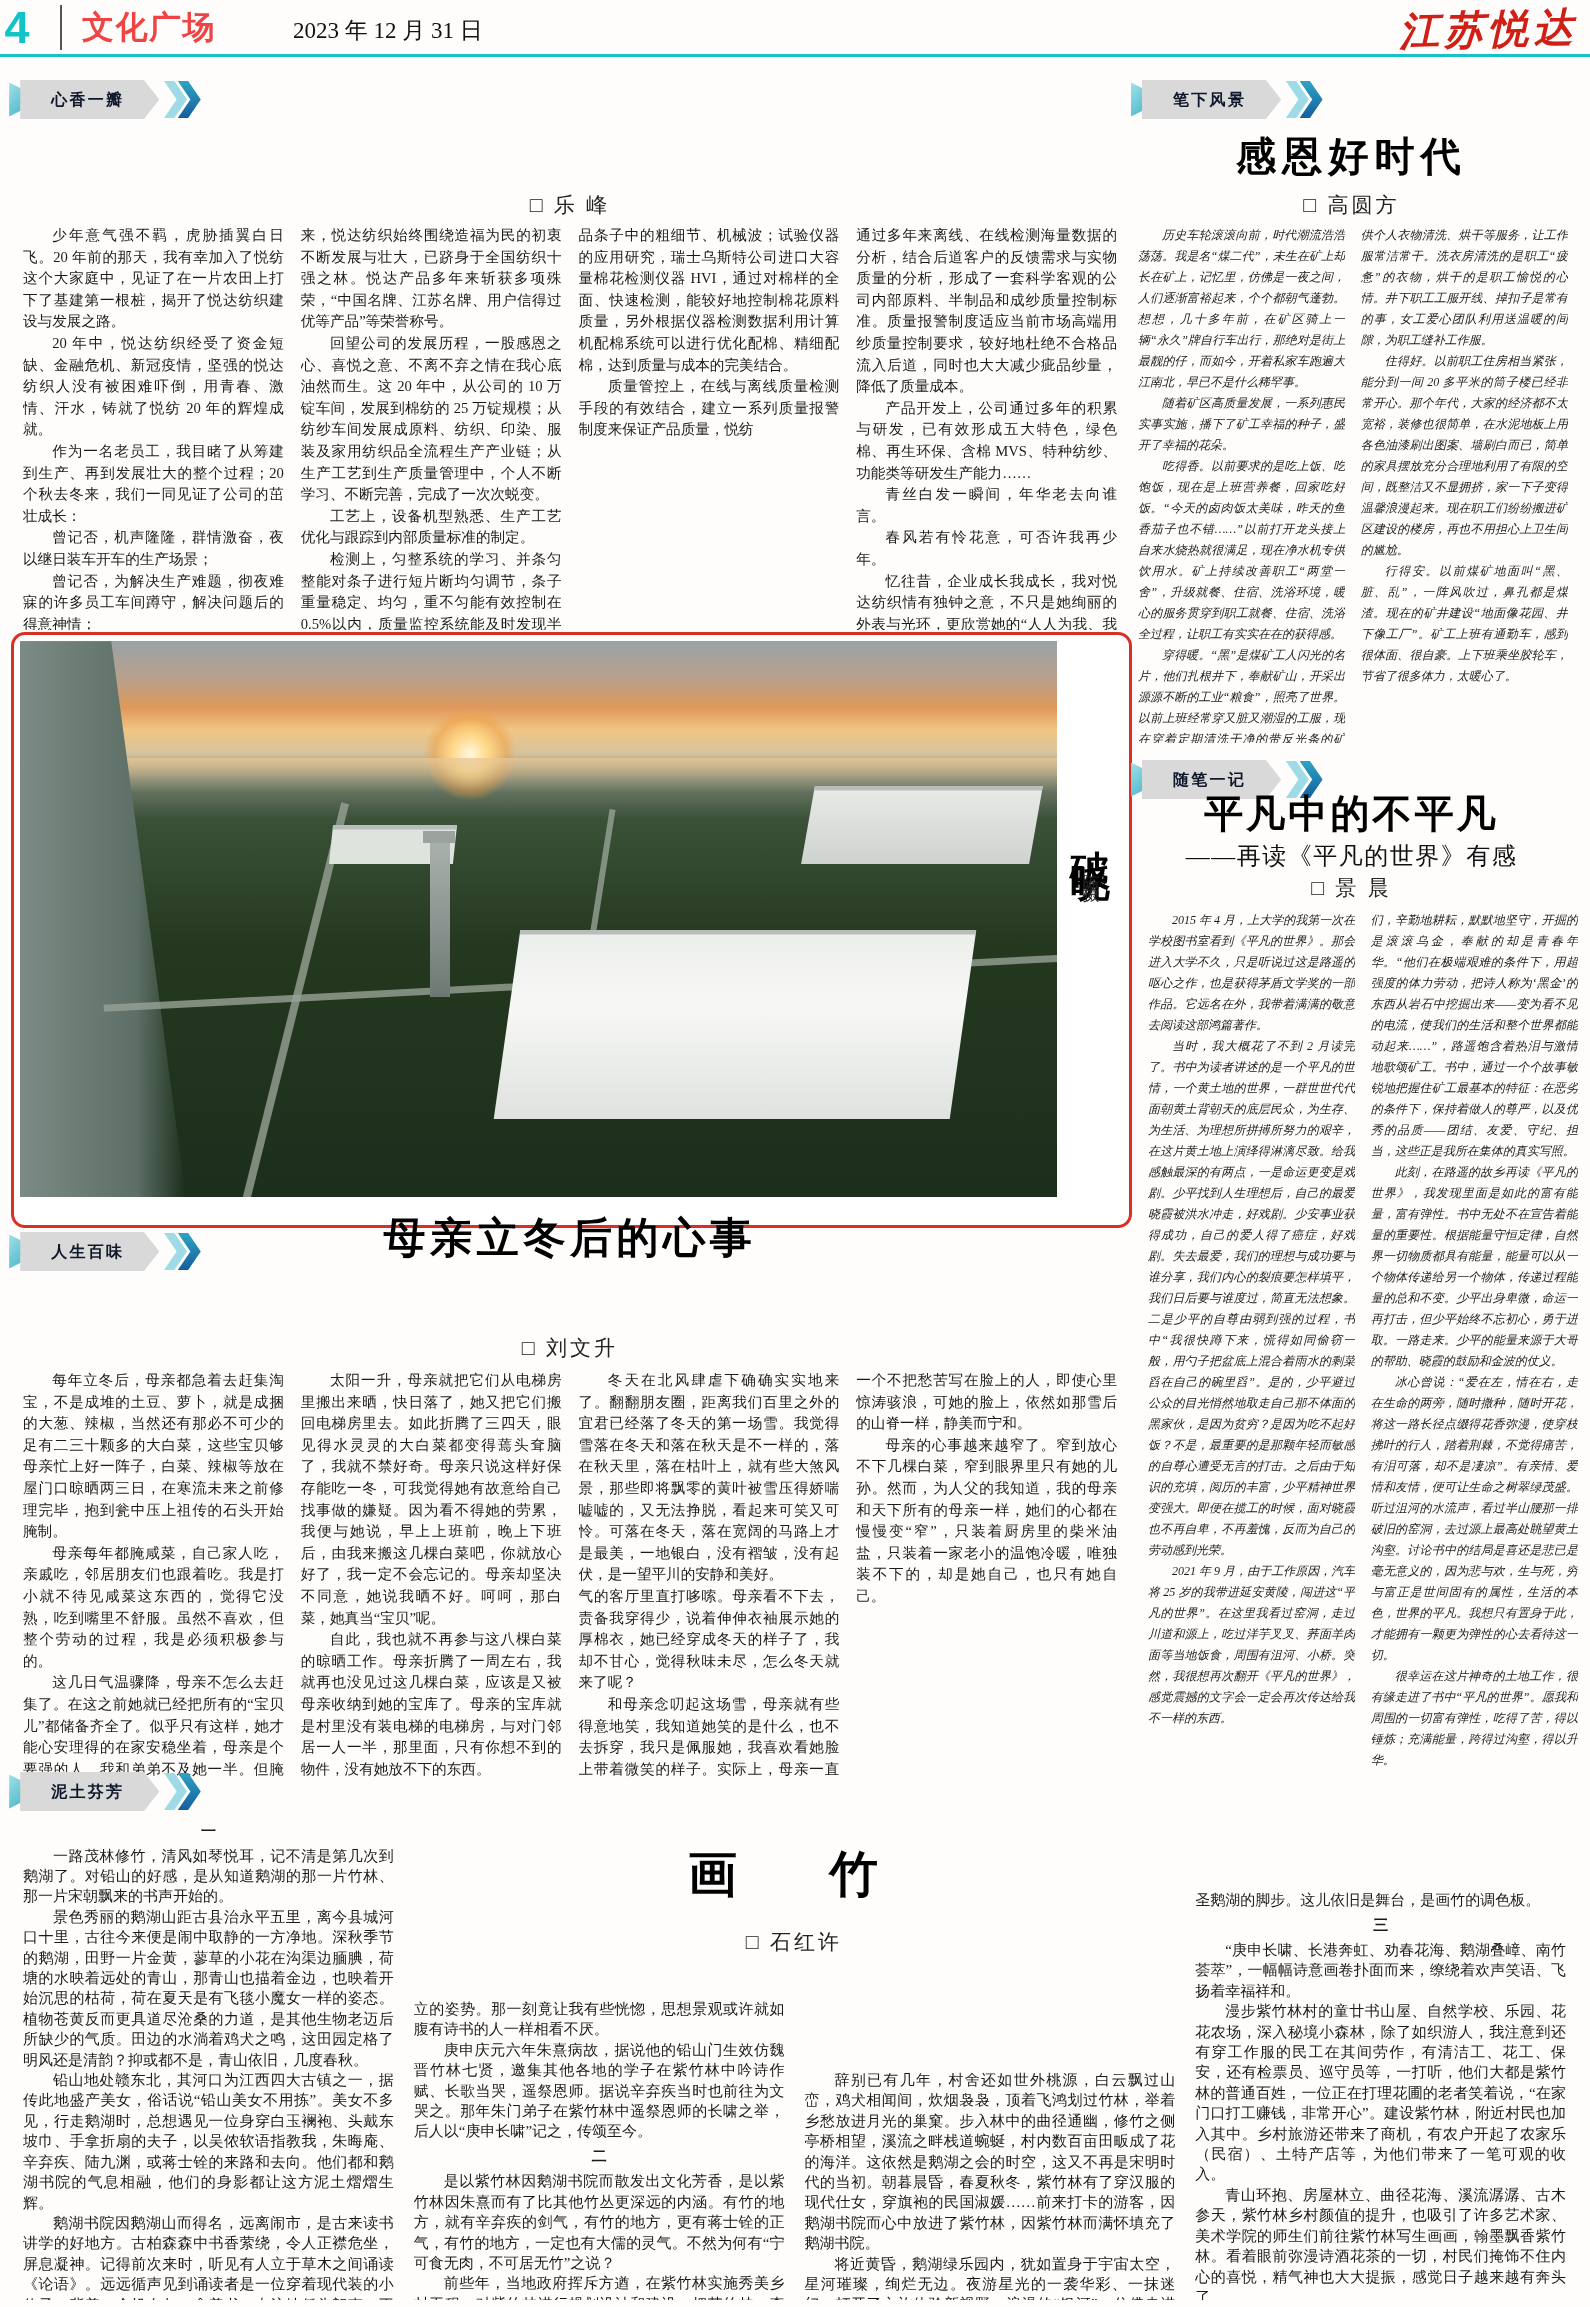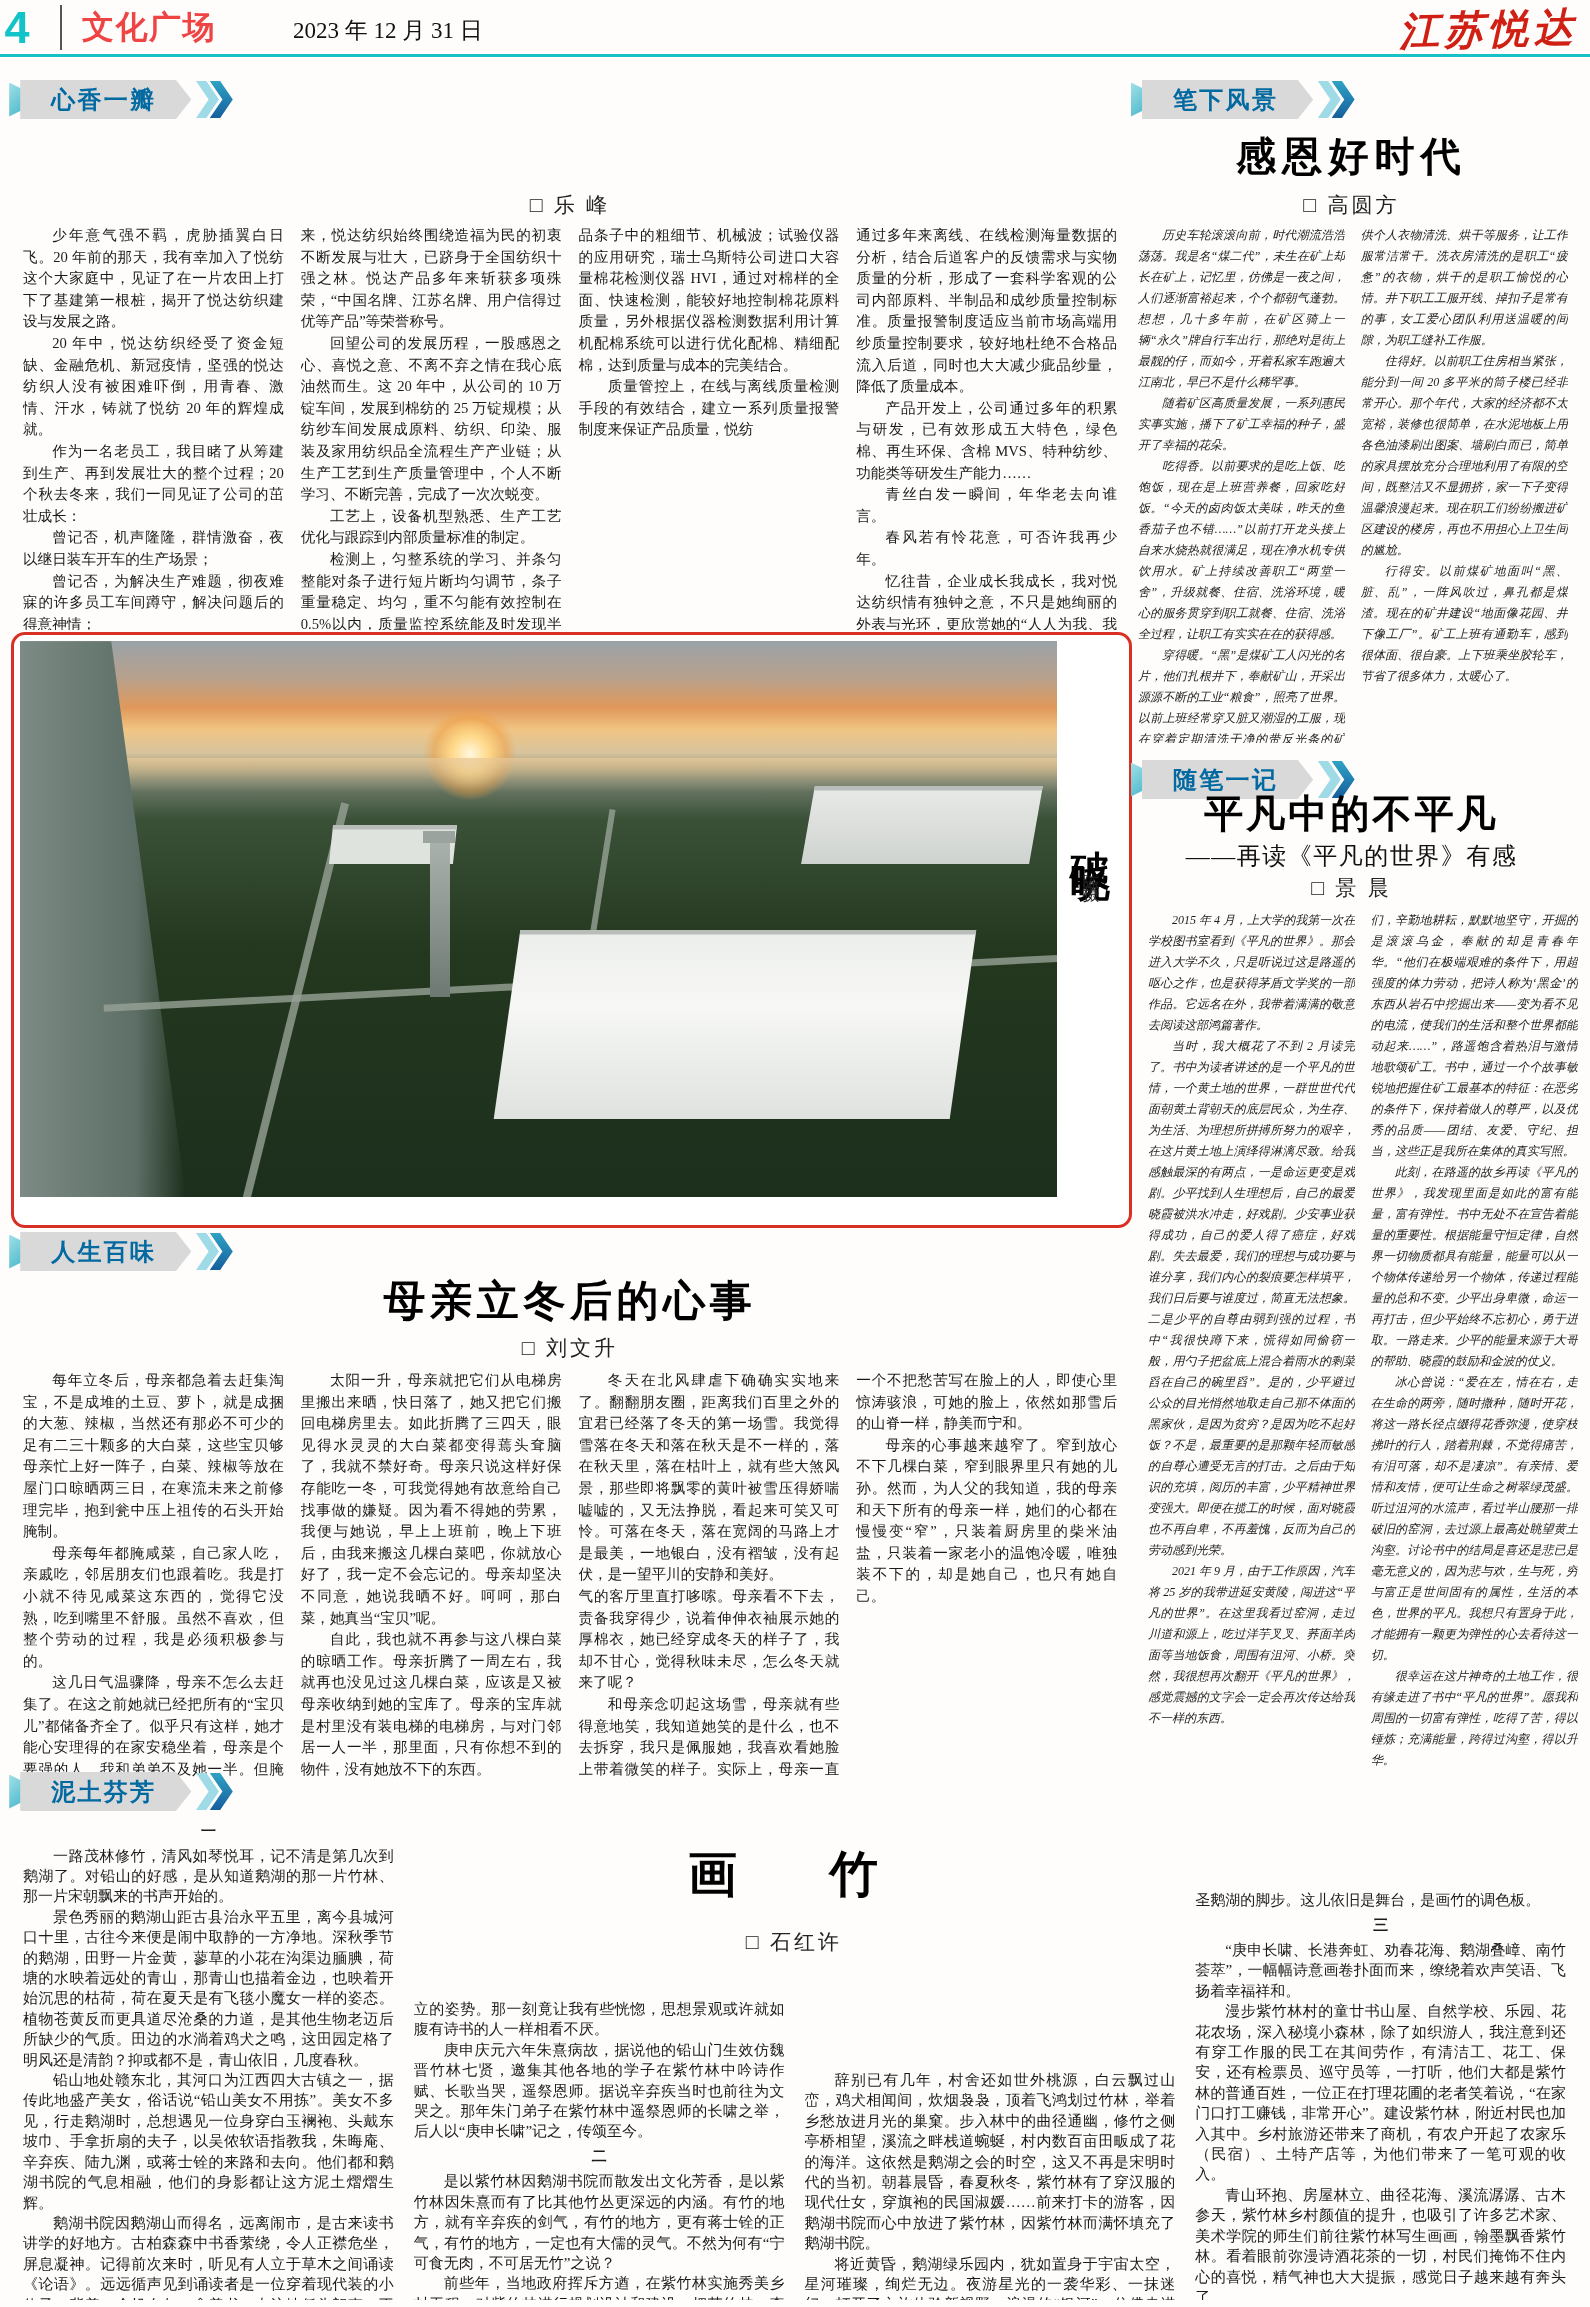--- a/index.html
+++ b/index.html
@@ -13,22 +13,22 @@
   #sec-name{position:absolute;left:82px;top:6.2px;font-family:"Liberation Sans",sans-serif;
             font-weight:900;font-size:32px;letter-spacing:1.5px;color:#ef4444;}
   #hdr-date{position:absolute;left:293px;top:15.4px;font-size:23px;color:#111;}
   #masthead{position:absolute;right:14px;top:1.5px;font-size:40px;font-weight:bold;color:#d01f14;
             font-style:italic;letter-spacing:4.6px;transform:rotate(-1.5deg);}
   
   .badge{position:absolute;height:39px;display:flex;align-items:center;}
   .badge .tri{width:34px;height:34px;margin-right:-23px;
               background:linear-gradient(135deg,#9fe0e8,#25a6bd);
               clip-path:polygon(0 0,100% 50%,0 100%);}
-  .badge .label{position:relative;background:#d9d9d9;color:#0369a1;height:39px;line-height:39px;
-                font-family:"Liberation Sans",sans-serif;font-weight:900;font-size:24px;
+  .badge .label{position:relative;background:#d9d9d9;color:#0f172a;height:39px;line-height:39px;
+                font-family:"Liberation Sans",sans-serif;font-weight:900;font-size:16px;
                 padding:0 35px 0 31px;letter-spacing:2.3px;
                 clip-path:polygon(0 0,calc(100% - 15.4px) 0,100% 50%,calc(100% - 15.4px) 100%,0 100%);}
   .badge .chev{width:23px;height:37px;margin-left:-9.2px;
                clip-path:polygon(0 0,45% 0,100% 50%,45% 100%,0 100%,55% 50%);}
   .badge .chev.c1{background:#9edbe6;margin-left:4.6px;}
   .badge .chev.c2{background:linear-gradient(180deg,#2fa3c4,#155e9e);}
   
   .headline{position:absolute;text-align:center;font-family:"Liberation Sans",sans-serif;
             font-weight:900;color:#000;}
   .subtitle{position:absolute;text-align:center;font-size:24px;color:#111;letter-spacing:1.5px;}
@@ -190,21 +190,21 @@
         <p class="para">很幸运在这片神奇的土地工作，很有缘走进了书中“平凡的世界”。愿我和周围的一切富有弹性，吃得了苦，得以锤炼；充满能量，跨得过沟壑，得以升华。</p>
       </div>
   </div>
 
   <div class="badge" style="left:9.2px;top:1232px;">
     <span class="tri"></span>
     <span class="label">人生百味</span>
     <span class="chev c1"></span>
     <span class="chev c2"></span>
   </div>
-  <div class="headline" style="left:23px;top:1273px;width:1094px;font-size:42px;letter-spacing:4.6px;">母亲立冬后的心事</div>
+  <div class="headline" style="left:23px;top:1210px;width:1094px;font-size:42px;letter-spacing:4.6px;">母亲立冬后的心事</div>
   <div class="byline" style="left:23px;top:1334px;width:1094px;">□ 刘文升</div>
   <div class="cols fs-a" style="left:23px;top:1370px;width:1094px;height:407px;gap:17px;">
     <div class="col" style="flex:1;">
         <p class="para">每年立冬后，母亲都急着去赶集淘宝，不是成堆的土豆、萝卜，就是成捆的大葱、辣椒，当然还有那必不可少的足有二三十颗多的大白菜，这些宝贝够母亲忙上好一阵子，白菜、辣椒等放在屋门口晾晒两三日，在寒流未来之前修理完毕，抱到瓮中压上祖传的石头开始腌制。</p>
         <p class="para">母亲每年都腌咸菜，自己家人吃，亲戚吃，邻居朋友们也跟着吃。我是打小就不待见咸菜这东西的，觉得它没熟，吃到嘴里不舒服。虽然不喜欢，但整个劳动的过程，我是必须积极参与的。</p>
         <p class="para">这几日气温骤降，母亲不怎么去赶集了。在这之前她就已经把所有的“宝贝儿”都储备齐全了。似乎只有这样，她才能心安理得的在家安稳坐着，母亲是个要强的人，我和弟弟不及她一半。但腌咸菜这段时间是要听话的，只要她招呼一声，就必须立马跑回家，听她的吩咐。</p>
       </div>
     <div class="col" style="flex:1;">
         <p class="para">太阳一升，母亲就把它们从电梯房里搬出来晒，快日落了，她又把它们搬回电梯房里去。如此折腾了三四天，眼见得水灵灵的大白菜都变得蔫头耷脑了，我就不禁好奇。母亲只说这样好保存能吃一冬，可我觉得她有故意给自己找事做的嫌疑。因为看不得她的劳累，我便与她说，早上上班前，晚上下班后，由我来搬这几棵白菜吧，你就放心好了，我一定不会忘记的。母亲却坚决不同意，她说我晒不好。呵呵，那白菜，她真当“宝贝”呢。</p>
         <p class="para">自此，我也就不再参与这八棵白菜的晾晒工作。母亲折腾了一周左右，我就再也没见过这几棵白菜，应该是又被母亲收纳到她的宝库了。母亲的宝库就是村里没有装电梯的电梯房，与对门邻居一人一半，那里面，只有你想不到的物件，没有她放不下的东西。</p>

